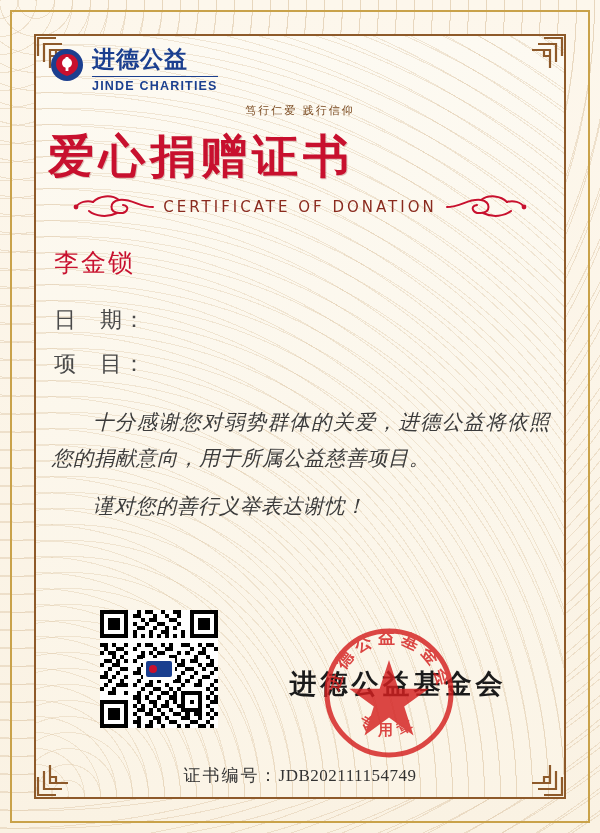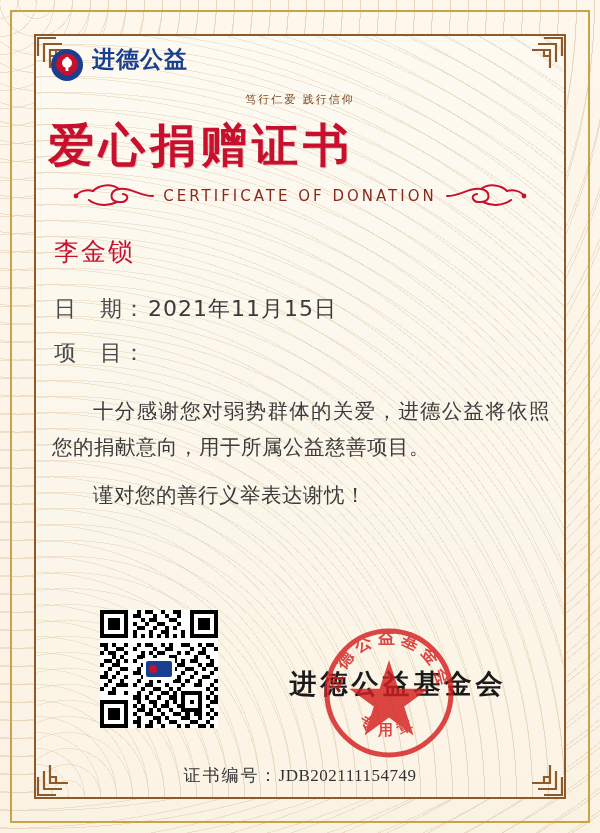--- a/index.html
+++ b/index.html
@@ -157,21 +157,21 @@
     margin-top: 26px;
     margin-left: 4px;
     margin-right: 2px;
     font-family: "DejaVu Sans", sans-serif;
     font-size: 20.5px;
     color: #3b3b3b;
     line-height: 1.75;
     text-align: justify;
     letter-spacing: 0.5px;
   }
-  .body-text p { margin: 12px 0 10px 0; text-indent: 2em; }
+  .body-text p { margin: 12px 0 10px 0; text-indent: 2em; font-style: italic; }
 
   
   .footer {
     position: absolute;
     left: 0; right: 0; bottom: 0;
   }
   .footer-main {
     position: relative;
     height: 150px;
   }
@@ -302,20 +302,21 @@
       <div class="logo-mark">
         <svg width="34" height="34" viewBox="0 0 34 34">
           <circle cx="17" cy="17" r="16" fill="#1b3f8f"></circle>
           <path d="M17 6 C10 6 6 11 6 16 C6 22 11 26 17 28 C23 26 28 22 28 16 C28 11 24 6 17 6 Z" fill="#c8102e"></path>
           <circle cx="17" cy="15" r="5" fill="#ffffff"></circle>
           <rect x="15.6" y="9" width="2.8" height="14" fill="#ffffff"></rect>
         </svg>
       </div>
       <div class="logo-text-wrap">
         <div class="logo-cn">进德公益</div>
+        <div class="logo-en">JINDE CHARITIES</div>
       </div>
     </div>
 
     <div class="motto">笃行仁爱  践行信仰</div>
     <div class="main-title">爱心捐赠证书</div>
 
     <div class="sub-row">
       <div class="flourish">
         <svg width="82" height="26" viewBox="0 0 82 26">
           <g fill="none" stroke="#c8102e" stroke-width="2" stroke-linecap="round">
@@ -339,21 +340,20 @@
           <circle cx="3" cy="13" r="2.4" fill="#c8102e"></circle>
         </svg>
       </div>
     </div>
 
     <div class="donor-name">李金锁</div>
 
     <div class="fields">
       <div class="field-row">
         <span class="field-label">日　期：</span>
-        <span class="field-value">2021年11月15日</span>
       </div>
       <div class="field-row">
         <span class="field-label">项　目：</span>
       </div>
     </div>
 
     <div class="body-text">
       <p>十分感谢您对弱势群体的关爱，进德公益将依照您的捐献意向，用于所属公益慈善项目。</p>
       <p>谨对您的善行义举表达谢忱！</p>
     </div>

